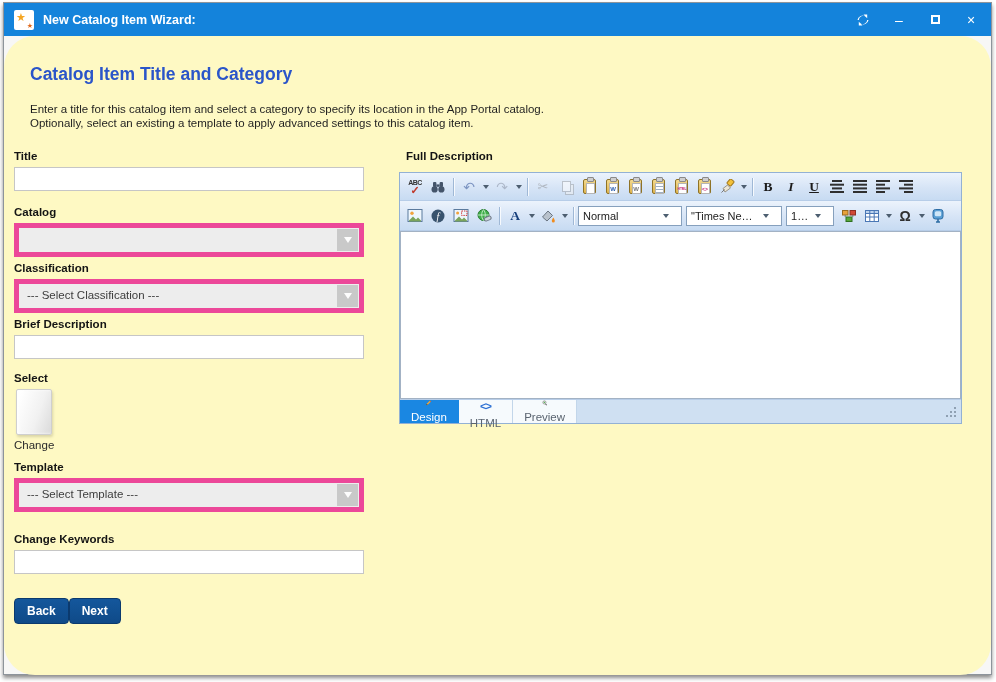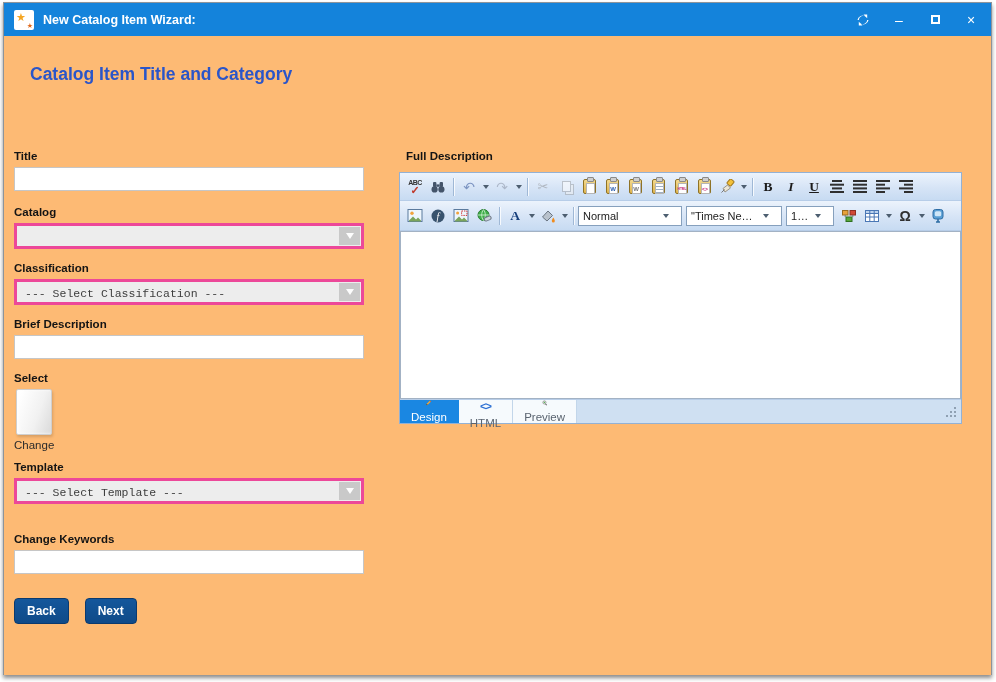--- a/index.html
+++ b/index.html
@@ -11,39 +11,39 @@
   .titlebar{height:33px;background:#1483db;display:flex;align-items:center;padding:0 10px;gap:9px;}
   .appicon{width:20px;height:20px;background:#fff;border-radius:2px;position:relative;flex:0 0 auto;}
   .appicon::before{content:"★";position:absolute;left:2px;top:1px;font-size:11px;color:#f5a623;}
   .appicon::after{content:"★";position:absolute;right:1px;bottom:0;font-size:7px;color:#e0691a;}
   .wtitle{color:#fff;font-weight:bold;font-size:12.5px;}
   .wctrls{margin-left:auto;display:flex;align-items:center;gap:16px;}
   .wbtn{width:20px;height:20px;display:flex;align-items:center;justify-content:center;
     color:#fff;font-size:14px;cursor:pointer;line-height:1;}
   .sqbox{display:inline-block;width:9px;height:9px;border:2px solid #fff;}
   
-  .content{position:relative;height:639px;background:#fdba74;font-size:11.5px;color:#222;}
+  .content{position:relative;height:639px;background:#fef9c3;font-size:11.5px;color:#222;border-radius:31px;}
   .heading{position:absolute;left:26px;top:28px;font-size:17.5px;font-weight:bold;color:#2a55c9;}
   .intro{position:absolute;left:26px;top:66px;line-height:14px;color:#1f1f1f;}
   .flabel{font-weight:bold;color:#141414;font-size:11.5px;margin-bottom:5px;}
   .fg{position:absolute;left:10px;width:350px;}
   .tin{width:350px;height:24px;border:1px solid #c6c6c6;background:#fff;font-size:12px;
     padding:0 6px;font-family:"Liberation Sans",sans-serif;}
-  .ddl{position:relative;width:350px;height:26px;background:#ededed;border:3px solid #ec4899;cursor:default;font-family:Liberation Mono, monospace;}
+  .ddl{position:relative;width:350px;height:34px;background:#ededed;border:5px solid #ec4899;cursor:default;}
   .ddl-text{display:block;line-height:23px;padding:0 8px;color:#3d3d3d;font-size:11.5px;
     white-space:nowrap;overflow:hidden;}
   .ddl-btn{position:absolute;right:1px;top:1px;bottom:1px;width:21px;background:#c9c9c9;
     display:flex;align-items:center;justify-content:center;cursor:pointer;}
   .tri-w{width:0;height:0;border-left:4px solid transparent;border-right:4px solid transparent;
     border-top:6px solid #fdfdfd;}
   .imgbox{width:36px;height:46px;margin:2px 0 4px 2px;border:1px solid #cfcfcf;border-radius:2px;
     background:linear-gradient(110deg,#ffffff 10%,#f1f1f1 60%,#dadada 100%);
     box-shadow:inset 2px 0 3px rgba(255,255,255,.9),1px 2px 3px rgba(0,0,0,.15);}
   .chg{color:#2b2b2b;font-size:11.5px;cursor:pointer;}
-  .btnrow{display:flex;gap:16px;}
+  .btnrow{display:flex;}
   .pbtn{background:linear-gradient(#14579c,#0f4a88);border:1px solid #0b3a6e;border-radius:4px;
     color:#fff;font-weight:bold;font-size:12px;padding:5px 12px;cursor:pointer;
     font-family:"Liberation Sans",sans-serif;}
   
   .edlabel{position:absolute;left:402px;top:114px;}
   .editor{position:absolute;left:395px;top:136px;width:563px;border:1px solid #93b1d4;background:#d7e5f5;}
   .tbrow{height:28px;display:flex;align-items:center;padding:0 4px;gap:1px;
     background:linear-gradient(#ecf3fc,#d6e4f6 55%,#c7dbf2);border-bottom:1px solid #b7cde8;}
   .tbrow.tb2{height:30px;}
   .tbtn{width:22px;height:22px;display:flex;align-items:center;justify-content:center;
@@ -111,20 +111,24 @@
       <span class="wbtn">
           <span class="sqbox"></span>
         </span>
       <span class="wbtn">×</span>
     </span>
   </div>
 
   <div class="content">
 
     <div class="heading">Catalog Item Title and Category</div>
+    <div class="intro">
+      <div>Enter a title for this catalog item and select a category to specify its location in the App Portal catalog.</div>
+      <div>Optionally, select an existing a template to apply advanced settings to this catalog item.</div>
+    </div>
 
     <div class="fg" style="top:114px">
       <div class="flabel">Title</div>
       <input class="tin" value="" style="">
     </div>
 
     <div class="fg" style="top:170px">
       <div class="flabel">Catalog</div>
       <div class="ddl">
         <span class="ddl-text"></span>

